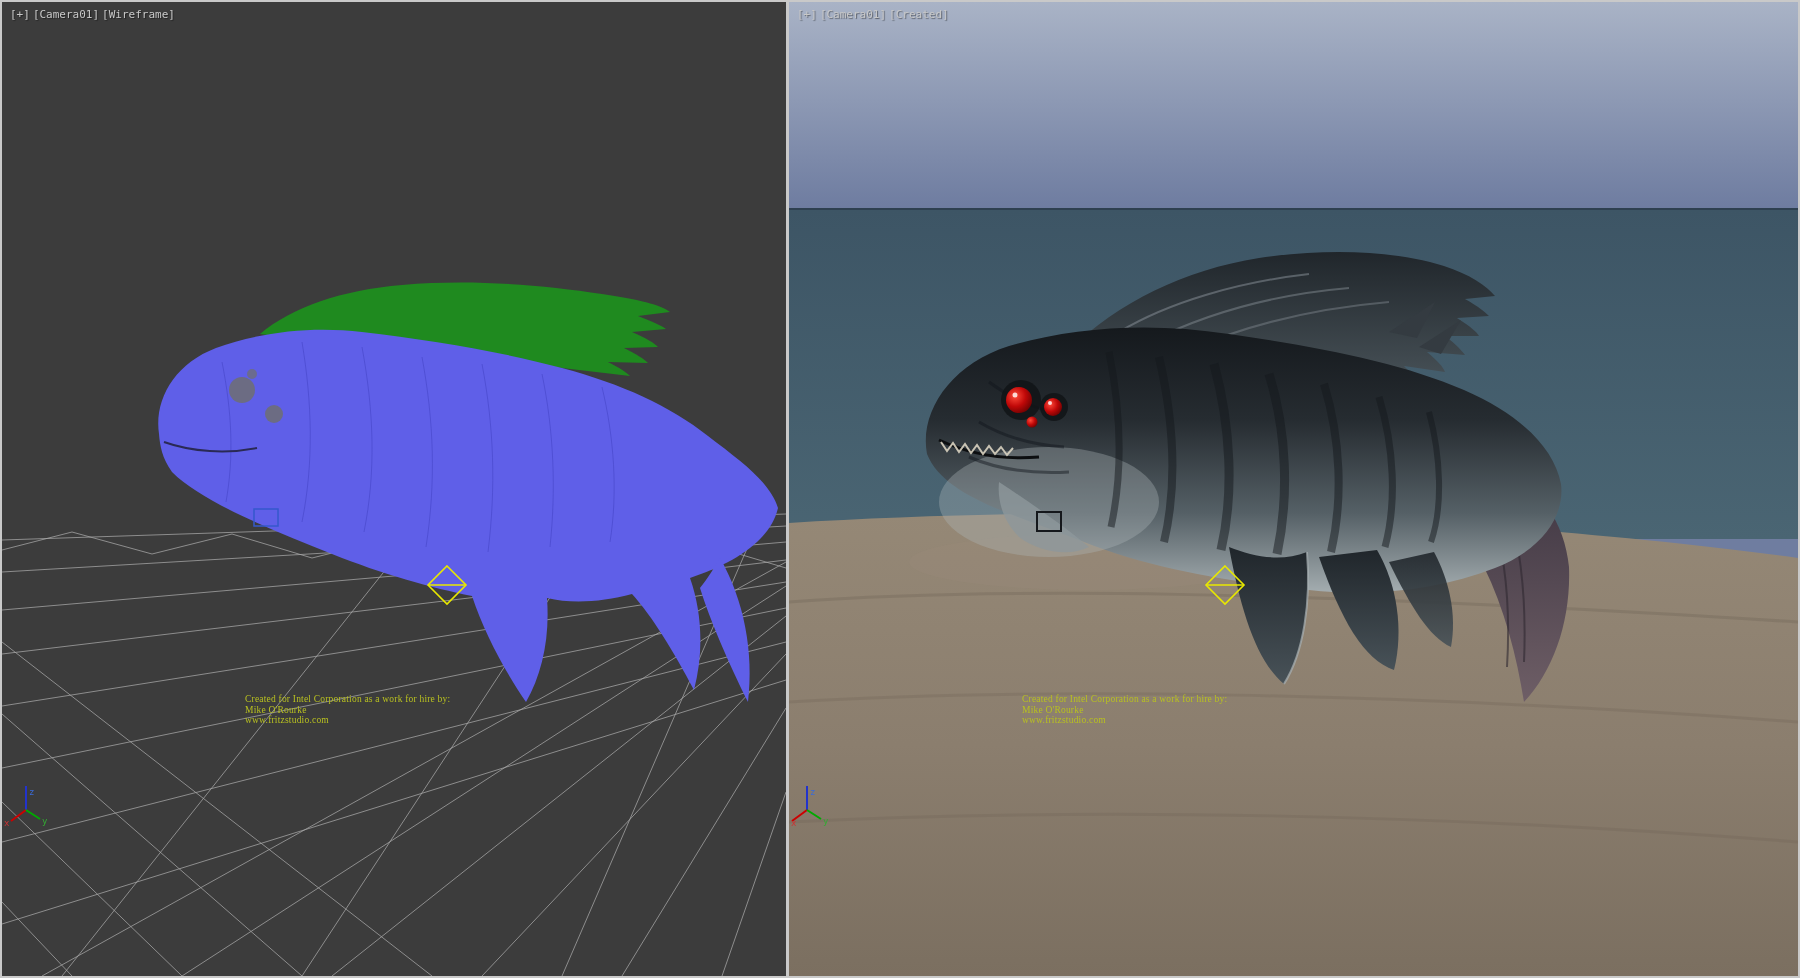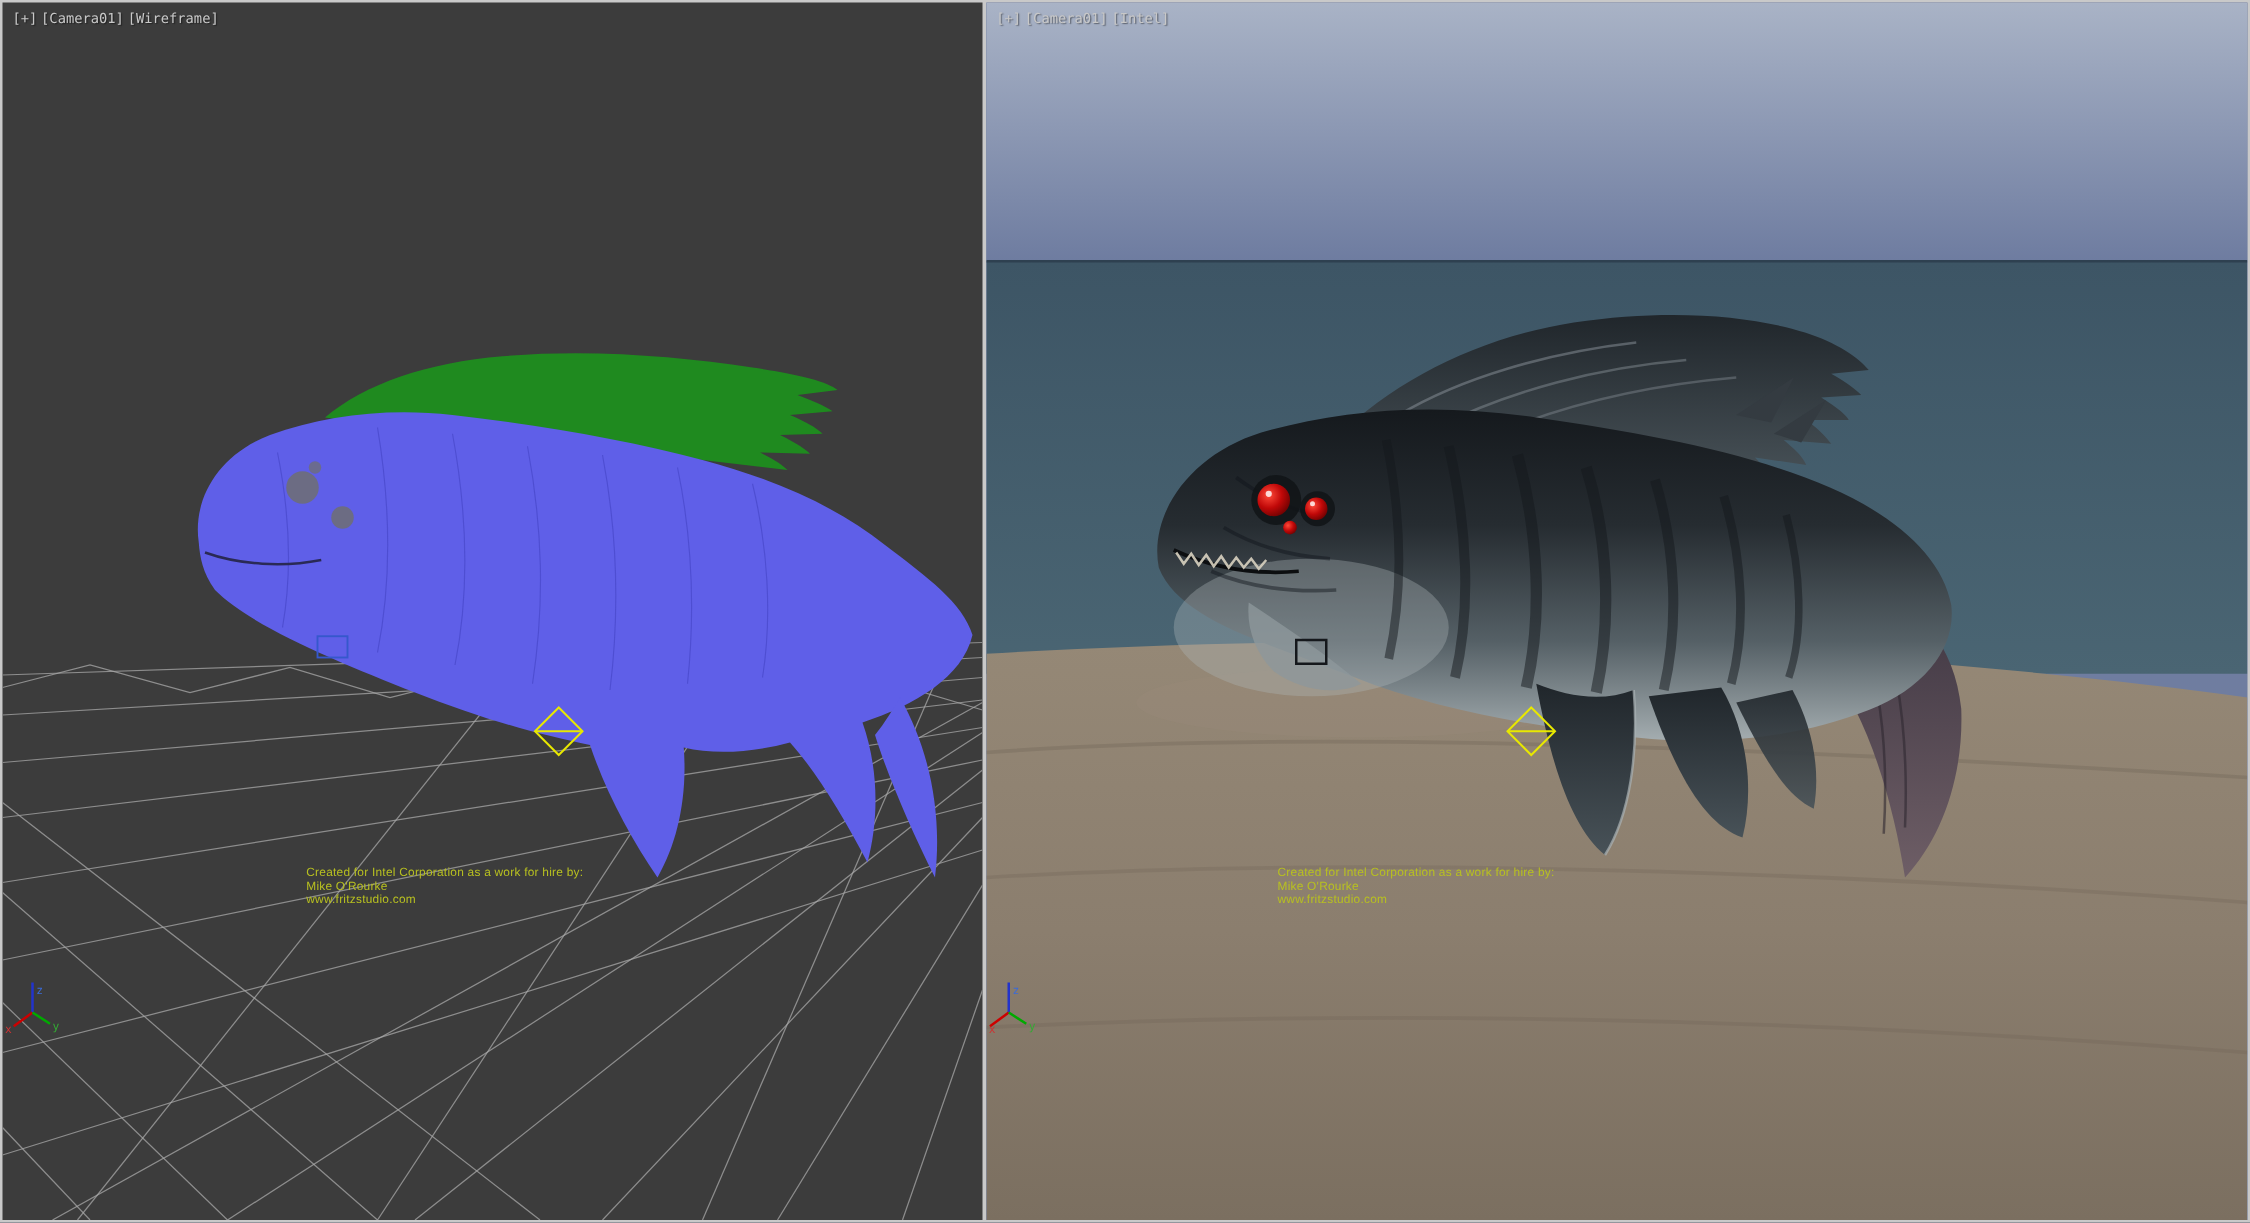--- a/index.html
+++ b/index.html
@@ -17,21 +17,21 @@
     position:absolute; top:6px; left:8px; z-index:6; display:flex; gap:3px;
     font-family:"DejaVu Sans Mono","Liberation Mono",monospace;
     font-size:11px; color:var(--label-gray,#c8c8c8);
     text-shadow:1px 1px 1px rgba(0,0,0,.45);
   }
   .vp-label span { cursor:pointer; }
   .credits {
     position:absolute; z-index:5;
     font-size:9.5px; line-height:10.5px; letter-spacing:.2px;
     color:var(--credit-yellow,#b8c020);
-    font-family:Liberation Sans, sans-serif;
+    font-family:Liberation Serif, serif;
   }
   .credits.c-left  { left:243px; top:692px; }
   .credits.c-right { left:233px; top:692px; }
 
   
   .grid-line   { stroke:var(--grid-line,#a8a8a8); stroke-width:1; fill:none; opacity:.75; }
   .fin-green   { fill:var(--fin-green,#1f8a1f); }
   .wire-blue   { fill:var(--wire-blue,#5f5fe8); }
   .wire-stroke { stroke:var(--wire-blue-dark,#4040c0); fill:none; stroke-width:.9; opacity:.55; }
   .gizmo       { stroke:var(--gizmo-yellow,#e8e800); fill:none; stroke-width:1.6; }
@@ -133,21 +133,21 @@
       <div>Mike O'Rourke</div>
       <div>www.fritzstudio.com</div>
     </div>
   </div>
 
   <div class="viewport vp-right">
 
     <div class="vp-label">
       <span>[+]</span>
       <span>[Camera01]</span>
-      <span>[Intel]</span>
+      <span>[Created]</span>
     </div>
 
     <svg class="scene" width="1009" height="974" viewBox="0 0 1009 974">
       <defs>
         <linearGradient id="skyGrad" x1="0" y1="0" x2="0" y2="1">
           <stop offset="0" stop-color="#a9b3c6"></stop>
           <stop offset="1" stop-color="#6e7ca0"></stop>
         </linearGradient>
         <linearGradient id="seaGrad" x1="0" y1="0" x2="0" y2="1">
           <stop offset="0" stop-color="#3d5565"></stop>

